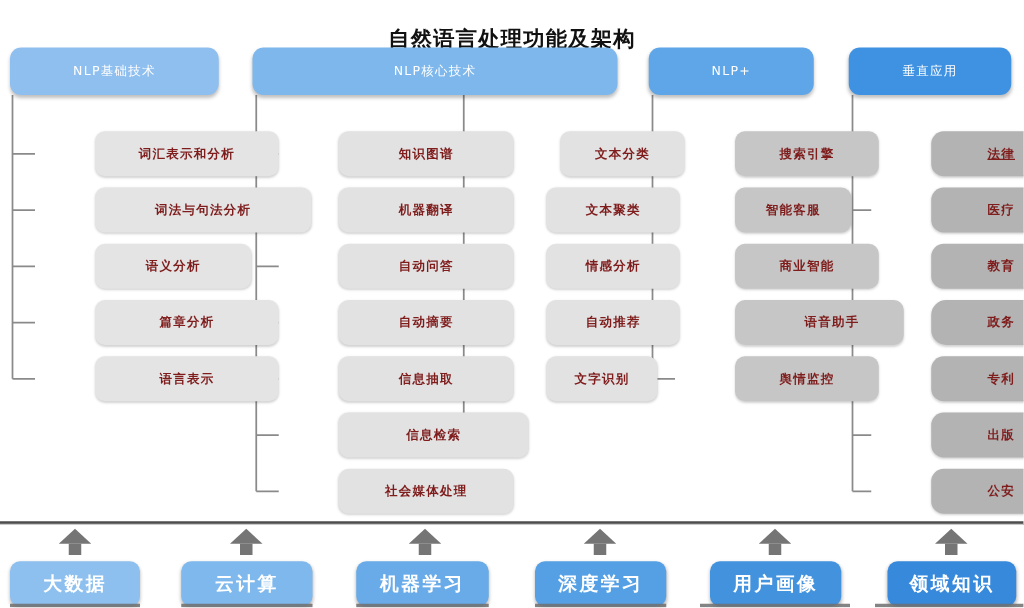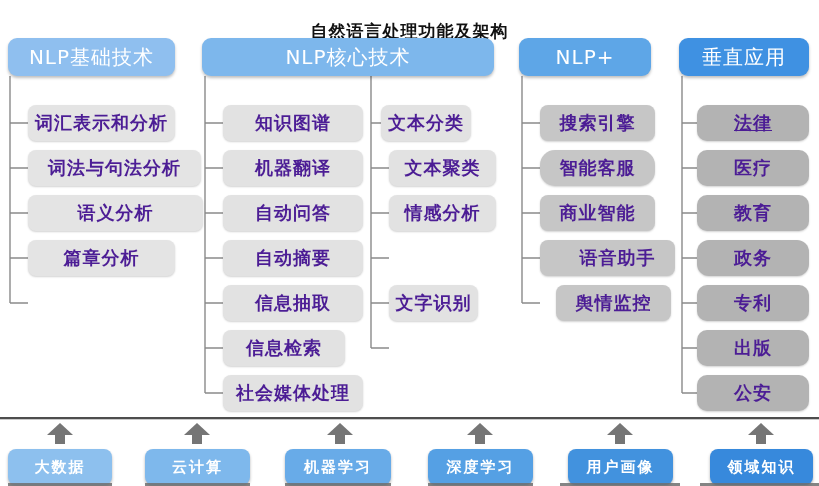--- a/index.html
+++ b/index.html
@@ -7,28 +7,29 @@
     position:relative;width:819px;height:486px;background:#ffffff;overflow:hidden;
     font-family:"DejaVu Sans","Liberation Sans",sans-serif;
   }
   .title{
     position:absolute;top:4px;left:0;width:819px;text-align:center;
     font-size:17px;font-weight:700;color:#111;letter-spacing:1px;margin-top:16px;
   }
   .hdr{
     position:absolute;top:38px;height:38px;border-radius:9px;
     display:flex;align-items:center;justify-content:center;
-    color:#ffffff;font-size:20px;letter-spacing:1px;
+    color:#ffffff;font-size:10px;letter-spacing:1px;
     box-shadow:0 2px 3px rgba(0,0,0,.25);
   }
   .item{
     position:absolute;height:36px;border-radius:8px;
     display:flex;align-items:center;justify-content:center;
-    font-size:18px;font-weight:600;color:#4c1d95;letter-spacing:1px;
+    font-size:10px;font-weight:600;color:#7f1d1d;letter-spacing:1px;
     box-shadow:0 1px 2px rgba(0,0,0,.18);
+    margin-left:48px;
   }
   .c4{border-radius:10px;}
   svg.connectors{position:absolute;top:0;left:0;}
   .divider{position:absolute;left:0;top:417px;width:819px;height:2px;background:#4d4d4d;border-bottom:1px solid #c9c9c9;}
   .arrow{position:absolute;top:423px;width:26px;height:22px;}
   .arrow .head{width:0;height:0;border-left:13px solid transparent;border-right:13px solid transparent;border-bottom:12px solid #757575;}
   .arrow .stem{width:10px;height:9px;background:#757575;margin:0 auto;}
   .fbox{
     position:absolute;top:425px;height:36px;border-radius:8px;
     display:flex;align-items:center;justify-content:center;
@@ -55,41 +56,43 @@
     </g>
   </svg>
 
   <div class="hdr" style="left: 8px; width: 167px; background-color: rgb(143, 191, 239);">NLP基础技术</div>
   <div class="hdr" style="left: 202px; width: 292px; background-color: rgb(125, 183, 236);">NLP核心技术</div>
   <div class="hdr" style="left: 519px; width: 132px; background-color: rgb(94, 166, 231);">NLP+</div>
   <div class="hdr" style="left: 679px; width: 130px; background-color: rgb(63, 145, 226);">垂直应用</div>
 
   <div class="item" style="left: 28px; width: 147px; top: 105px; background-color: rgb(228, 228, 228);">词汇表示和分析</div>
   <div class="item" style="left: 28px; width: 173px; top: 150px; background-color: rgb(228, 228, 228);">词法与句法分析</div>
-  <div class="item" style="left: 28px; width: 175px; top: 195px; background-color: rgb(228, 228, 228);">语义分析</div>
+  <div class="item" style="left: 28px; width: 125px; top: 195px; background-color: rgb(228, 228, 228);">语义分析</div>
   <div class="item" style="left: 28px; width: 147px; top: 240px; background-color: rgb(228, 228, 228);">篇章分析</div>
+  <div class="item" style="left: 28px; width: 147px; top: 285px; background-color: rgb(228, 228, 228);">语言表示</div>
 
   <div class="item" style="left: 223px; width: 140px; top: 105px; background-color: rgb(226, 226, 226);">知识图谱</div>
   <div class="item" style="left: 223px; width: 140px; top: 150px; background-color: rgb(226, 226, 226);">机器翻译</div>
   <div class="item" style="left: 223px; width: 140px; top: 195px; background-color: rgb(226, 226, 226);">自动问答</div>
   <div class="item" style="left: 223px; width: 140px; top: 240px; background-color: rgb(226, 226, 226);">自动摘要</div>
   <div class="item" style="left: 223px; width: 140px; top: 285px; background-color: rgb(226, 226, 226);">信息抽取</div>
-  <div class="item" style="left: 223px; width: 122px; top: 330px; background-color: rgb(226, 226, 226);">信息检索</div>
+  <div class="item" style="left: 223px; width: 152px; top: 330px; background-color: rgb(226, 226, 226);">信息检索</div>
   <div class="item" style="left: 223px; width: 140px; top: 375px; background-color: rgb(226, 226, 226);">社会媒体处理</div>
 
-  <div class="item" style="left: 381px; width: 90px; top: 105px; background-color: rgb(226, 226, 226);">文本分类</div>
+  <div class="item" style="left: 400px; width: 100px; top: 105px; background-color: rgb(226, 226, 226);">文本分类</div>
   <div class="item" style="left: 389px; width: 107px; top: 150px; background-color: rgb(226, 226, 226);">文本聚类</div>
   <div class="item" style="left: 389px; width: 107px; top: 195px; background-color: rgb(226, 226, 226);">情感分析</div>
+  <div class="item" style="left: 389px; width: 107px; top: 240px; background-color: rgb(226, 226, 226);">自动推荐</div>
   <div class="item" style="left: 389px; width: 89px; top: 285px; background-color: rgb(226, 226, 226);">文字识别</div>
 
   <div class="item" style="left: 540px; width: 115px; top: 105px; background-color: rgb(198, 198, 198);">搜索引擎</div>
-  <div class="item" style="left: 540px; width: 115px; top: 150px; background-color: rgb(198, 198, 198); border-radius: 15px;">智能客服</div>
+  <div class="item" style="left: 540px; width: 93px; top: 150px; background-color: rgb(198, 198, 198);">智能客服</div>
   <div class="item" style="left: 540px; width: 115px; top: 195px; background-color: rgb(198, 198, 198);">商业智能</div>
   <div class="item" style="left: 540px; width: 115px; top: 240px; background-color: rgb(198, 198, 198); padding-left: 20px;">语音助手</div>
-  <div class="item" style="left: 556px; width: 115px; top: 285px; background-color: rgb(198, 198, 198);">舆情监控</div>
+  <div class="item" style="left: 540px; width: 115px; top: 285px; background-color: rgb(198, 198, 198);">舆情监控</div>
 
   <div class="item c4" style="left: 697px; width: 112px; top: 105px; background-color: rgb(179, 179, 179); text-decoration: underline;">法律</div>
   <div class="item c4" style="left: 697px; width: 112px; top: 150px; background-color: rgb(179, 179, 179);">医疗</div>
   <div class="item c4" style="left: 697px; width: 112px; top: 195px; background-color: rgb(179, 179, 179);">教育</div>
   <div class="item c4" style="left: 697px; width: 112px; top: 240px; background-color: rgb(179, 179, 179); border-radius: 12px;">政务</div>
   <div class="item c4" style="left: 697px; width: 112px; top: 285px; background-color: rgb(179, 179, 179);">专利</div>
   <div class="item c4" style="left: 697px; width: 112px; top: 330px; background-color: rgb(179, 179, 179);">出版</div>
   <div class="item c4" style="left: 697px; width: 112px; top: 375px; background-color: rgb(179, 179, 179);">公安</div>
 
   <div class="divider"></div>

